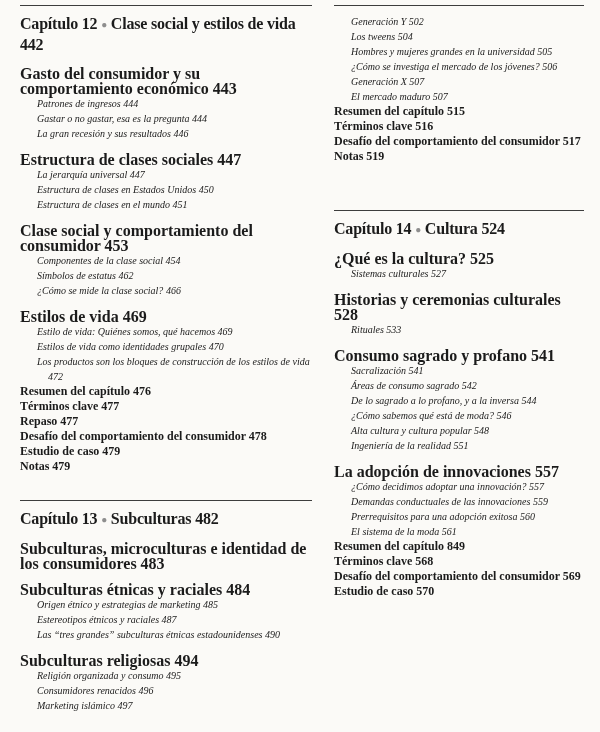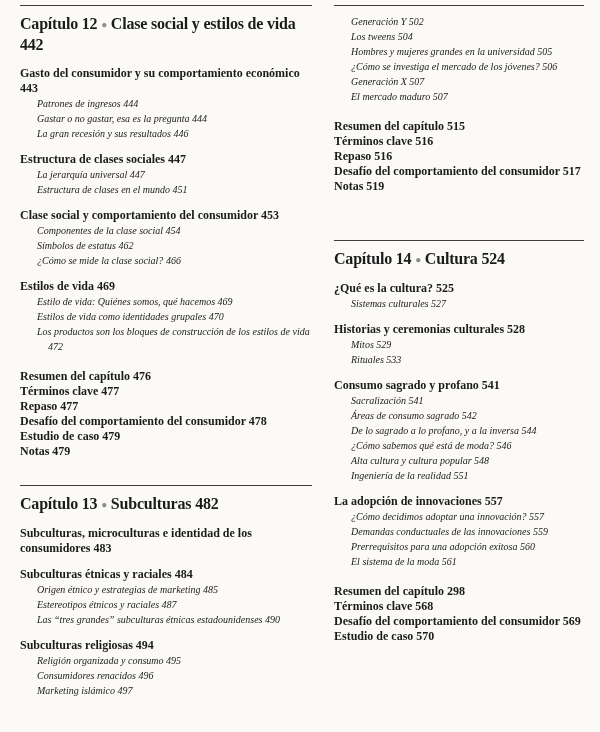--- a/index.html
+++ b/index.html
@@ -33,54 +33,55 @@
     letter-spacing: -0.2px;
     margin-bottom: 3px;
   }
   .ch-dot {
     color: #8e8e8e;
     font-size: 10px;
     vertical-align: 1px;
   }
 
   .b-section {
-    font-size: 12px;
+    font-size: 16px;
     font-weight: bold;
     line-height: 15px;
     margin-top: 11px;
   }
   .b-sub {
     font-size: 10px;
     font-style: italic;
     line-height: 15px;
     padding-left: 28px;
     text-indent: -11px;
   }
   .b-back {
     font-size: 12px;
     font-weight: bold;
     line-height: 15px;
   }
   .b-section + .b-back,
-  .b-sub + .b-back { margin-top: 15px; }
+  .b-sub + .b-back { }
   .b-gap { height: 20px; }
 </style>
 </head>
 <body>
 
 <div class="page">
   <div class="col-left">
       <div class="b-rule"></div>
       <div class="b-chapter"><span class="ch-label">Capítulo 12</span> <span class="ch-dot">●</span> <span class="ch-title">Clase social y estilos de vida</span>  <span class="ch-page">442</span></div>
       <div class="b-section"><span class="entry-title">Gasto del consumidor y su comportamiento económico</span>  <span class="entry-page">443</span></div>
       <div class="b-sub"><span class="entry-title">Patrones de ingresos</span>  <span class="entry-page">444</span></div>
       <div class="b-sub"><span class="entry-title">Gastar o no gastar, esa es la pregunta</span>  <span class="entry-page">444</span></div>
       <div class="b-sub"><span class="entry-title">La gran recesión y sus resultados</span>  <span class="entry-page">446</span></div>
       <div class="b-section"><span class="entry-title">Estructura de clases sociales</span>  <span class="entry-page">447</span></div>
       <div class="b-sub"><span class="entry-title">La jerarquía universal</span>  <span class="entry-page">447</span></div>
+      <div class="b-sub"><span class="entry-title">Estructura de clases en Estados Unidos</span>  <span class="entry-page">450</span></div>
       <div class="b-sub"><span class="entry-title">Estructura de clases en el mundo</span>  <span class="entry-page">451</span></div>
       <div class="b-section"><span class="entry-title">Clase social y comportamiento del consumidor</span>  <span class="entry-page">453</span></div>
       <div class="b-sub"><span class="entry-title">Componentes de la clase social</span>  <span class="entry-page">454</span></div>
       <div class="b-sub"><span class="entry-title">Símbolos de estatus</span>  <span class="entry-page">462</span></div>
       <div class="b-sub"><span class="entry-title">¿Cómo se mide la clase social?</span>  <span class="entry-page">466</span></div>
       <div class="b-section"><span class="entry-title">Estilos de vida</span>  <span class="entry-page">469</span></div>
       <div class="b-sub"><span class="entry-title">Estilo de vida: Quiénes somos, qué hacemos</span>  <span class="entry-page">469</span></div>
       <div class="b-sub"><span class="entry-title">Estilos de vida como identidades grupales</span>  <span class="entry-page">470</span></div>
       <div class="b-sub"><span class="entry-title">Los productos son los bloques de construcción de los estilos de vida</span>  <span class="entry-page">472</span></div>
       <div class="b-back"><span class="entry-title">Resumen del capítulo</span>  <span class="entry-page">476</span></div>
@@ -104,41 +105,39 @@
   <div class="col-right">
       <div class="b-rule"></div>
       <div class="b-sub"><span class="entry-title">Generación Y</span>  <span class="entry-page">502</span></div>
       <div class="b-sub"><span class="entry-title">Los tweens</span>  <span class="entry-page">504</span></div>
       <div class="b-sub"><span class="entry-title">Hombres y mujeres grandes en la universidad</span>  <span class="entry-page">505</span></div>
       <div class="b-sub"><span class="entry-title">¿Cómo se investiga el mercado de los jóvenes?</span>  <span class="entry-page">506</span></div>
       <div class="b-sub"><span class="entry-title">Generación X</span>  <span class="entry-page">507</span></div>
       <div class="b-sub"><span class="entry-title">El mercado maduro</span>  <span class="entry-page">507</span></div>
       <div class="b-back"><span class="entry-title">Resumen del capítulo</span>  <span class="entry-page">515</span></div>
       <div class="b-back"><span class="entry-title">Términos clave</span>  <span class="entry-page">516</span></div>
-      <div class="b-back"><span class="entry-title">Repaso</span>  <span class="entry-page">516</span></div>
       <div class="b-back"><span class="entry-title">Desafío del comportamiento del consumidor</span>  <span class="entry-page">517</span></div>
       <div class="b-back"><span class="entry-title">Notas</span>  <span class="entry-page">519</span></div>
       <div class="b-gap"></div>
       <div class="b-rule"></div>
       <div class="b-chapter"><span class="ch-label">Capítulo 14</span> <span class="ch-dot">●</span> <span class="ch-title">Cultura</span>  <span class="ch-page">524</span></div>
       <div class="b-section"><span class="entry-title">¿Qué es la cultura?</span>  <span class="entry-page">525</span></div>
       <div class="b-sub"><span class="entry-title">Sistemas culturales</span>  <span class="entry-page">527</span></div>
       <div class="b-section"><span class="entry-title">Historias y ceremonias culturales</span>  <span class="entry-page">528</span></div>
-      <div class="b-sub"><span class="entry-title">Mitos</span>  <span class="entry-page">529</span></div>
       <div class="b-sub"><span class="entry-title">Rituales</span>  <span class="entry-page">533</span></div>
       <div class="b-section"><span class="entry-title">Consumo sagrado y profano</span>  <span class="entry-page">541</span></div>
       <div class="b-sub"><span class="entry-title">Sacralización</span>  <span class="entry-page">541</span></div>
       <div class="b-sub"><span class="entry-title">Áreas de consumo sagrado</span>  <span class="entry-page">542</span></div>
       <div class="b-sub"><span class="entry-title">De lo sagrado a lo profano, y a la inversa</span>  <span class="entry-page">544</span></div>
       <div class="b-sub"><span class="entry-title">¿Cómo sabemos qué está de moda?</span>  <span class="entry-page">546</span></div>
       <div class="b-sub"><span class="entry-title">Alta cultura y cultura popular</span>  <span class="entry-page">548</span></div>
       <div class="b-sub"><span class="entry-title">Ingeniería de la realidad</span>  <span class="entry-page">551</span></div>
       <div class="b-section"><span class="entry-title">La adopción de innovaciones</span>  <span class="entry-page">557</span></div>
       <div class="b-sub"><span class="entry-title">¿Cómo decidimos adoptar una innovación?</span>  <span class="entry-page">557</span></div>
       <div class="b-sub"><span class="entry-title">Demandas conductuales de las innovaciones</span>  <span class="entry-page">559</span></div>
       <div class="b-sub"><span class="entry-title">Prerrequisitos para una adopción exitosa</span>  <span class="entry-page">560</span></div>
       <div class="b-sub"><span class="entry-title">El sistema de la moda</span>  <span class="entry-page">561</span></div>
-      <div class="b-back"><span class="entry-title">Resumen del capítulo</span>  <span class="entry-page">298</span></div>
+      <div class="b-back"><span class="entry-title">Resumen del capítulo</span>  <span class="entry-page">849</span></div>
       <div class="b-back"><span class="entry-title">Términos clave</span>  <span class="entry-page">568</span></div>
       <div class="b-back"><span class="entry-title">Desafío del comportamiento del consumidor</span>  <span class="entry-page">569</span></div>
       <div class="b-back"><span class="entry-title">Estudio de caso</span>  <span class="entry-page">570</span></div>
     </div>
 </div>
 
 </body></html>

